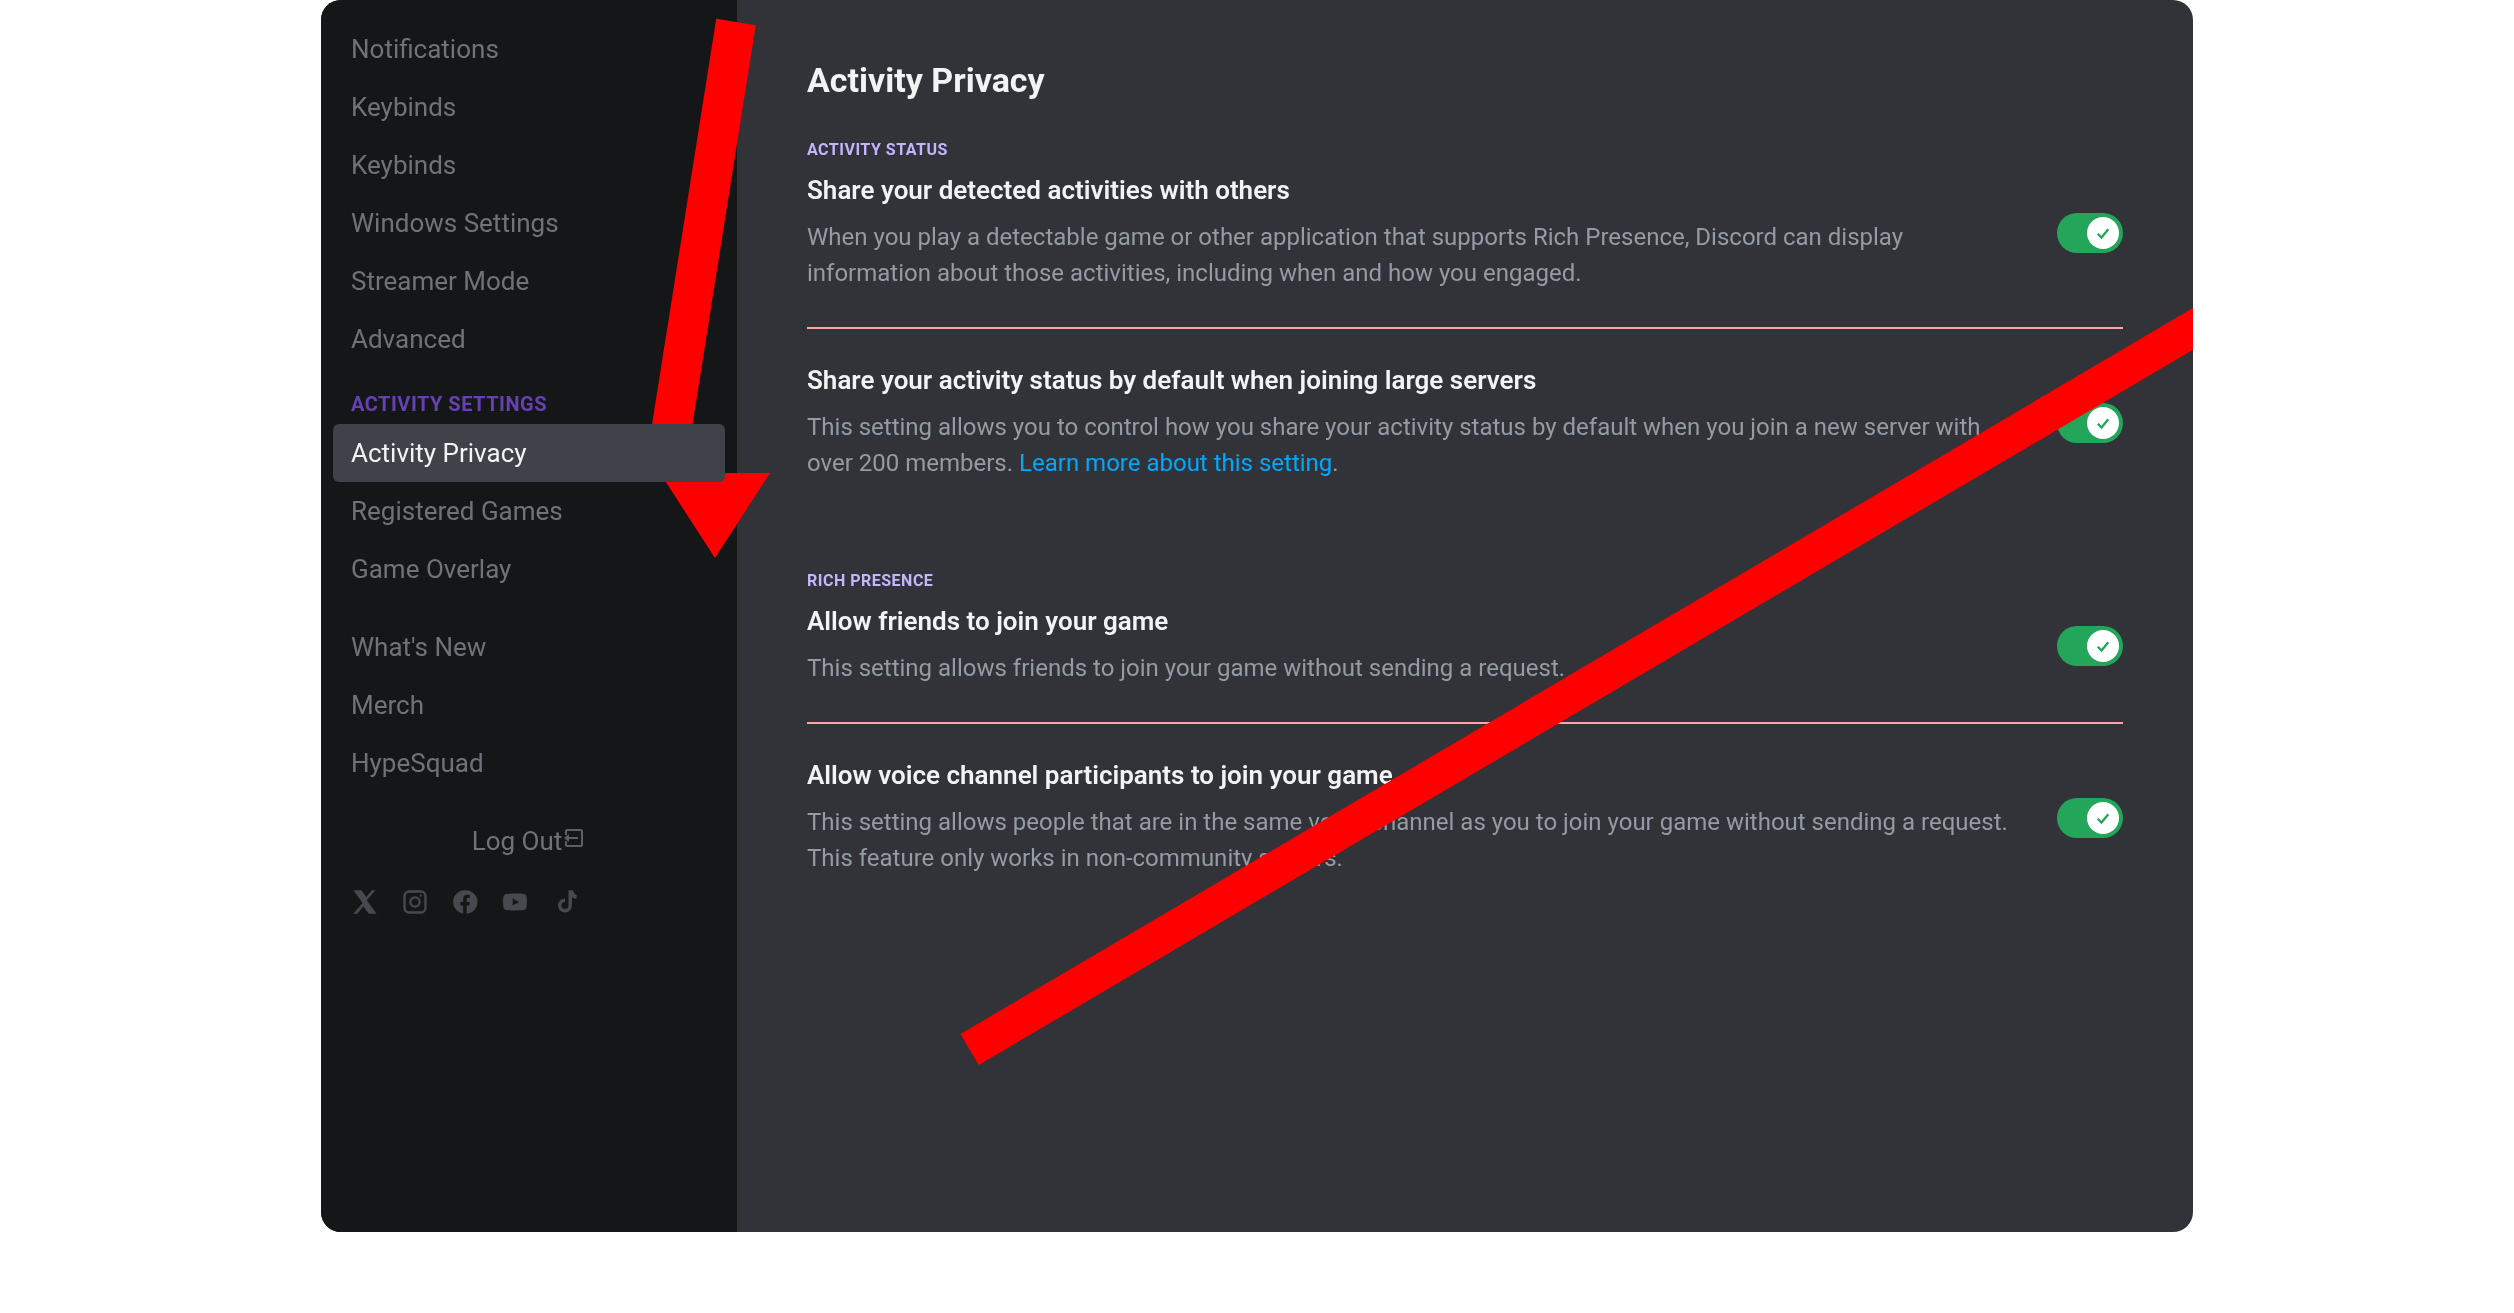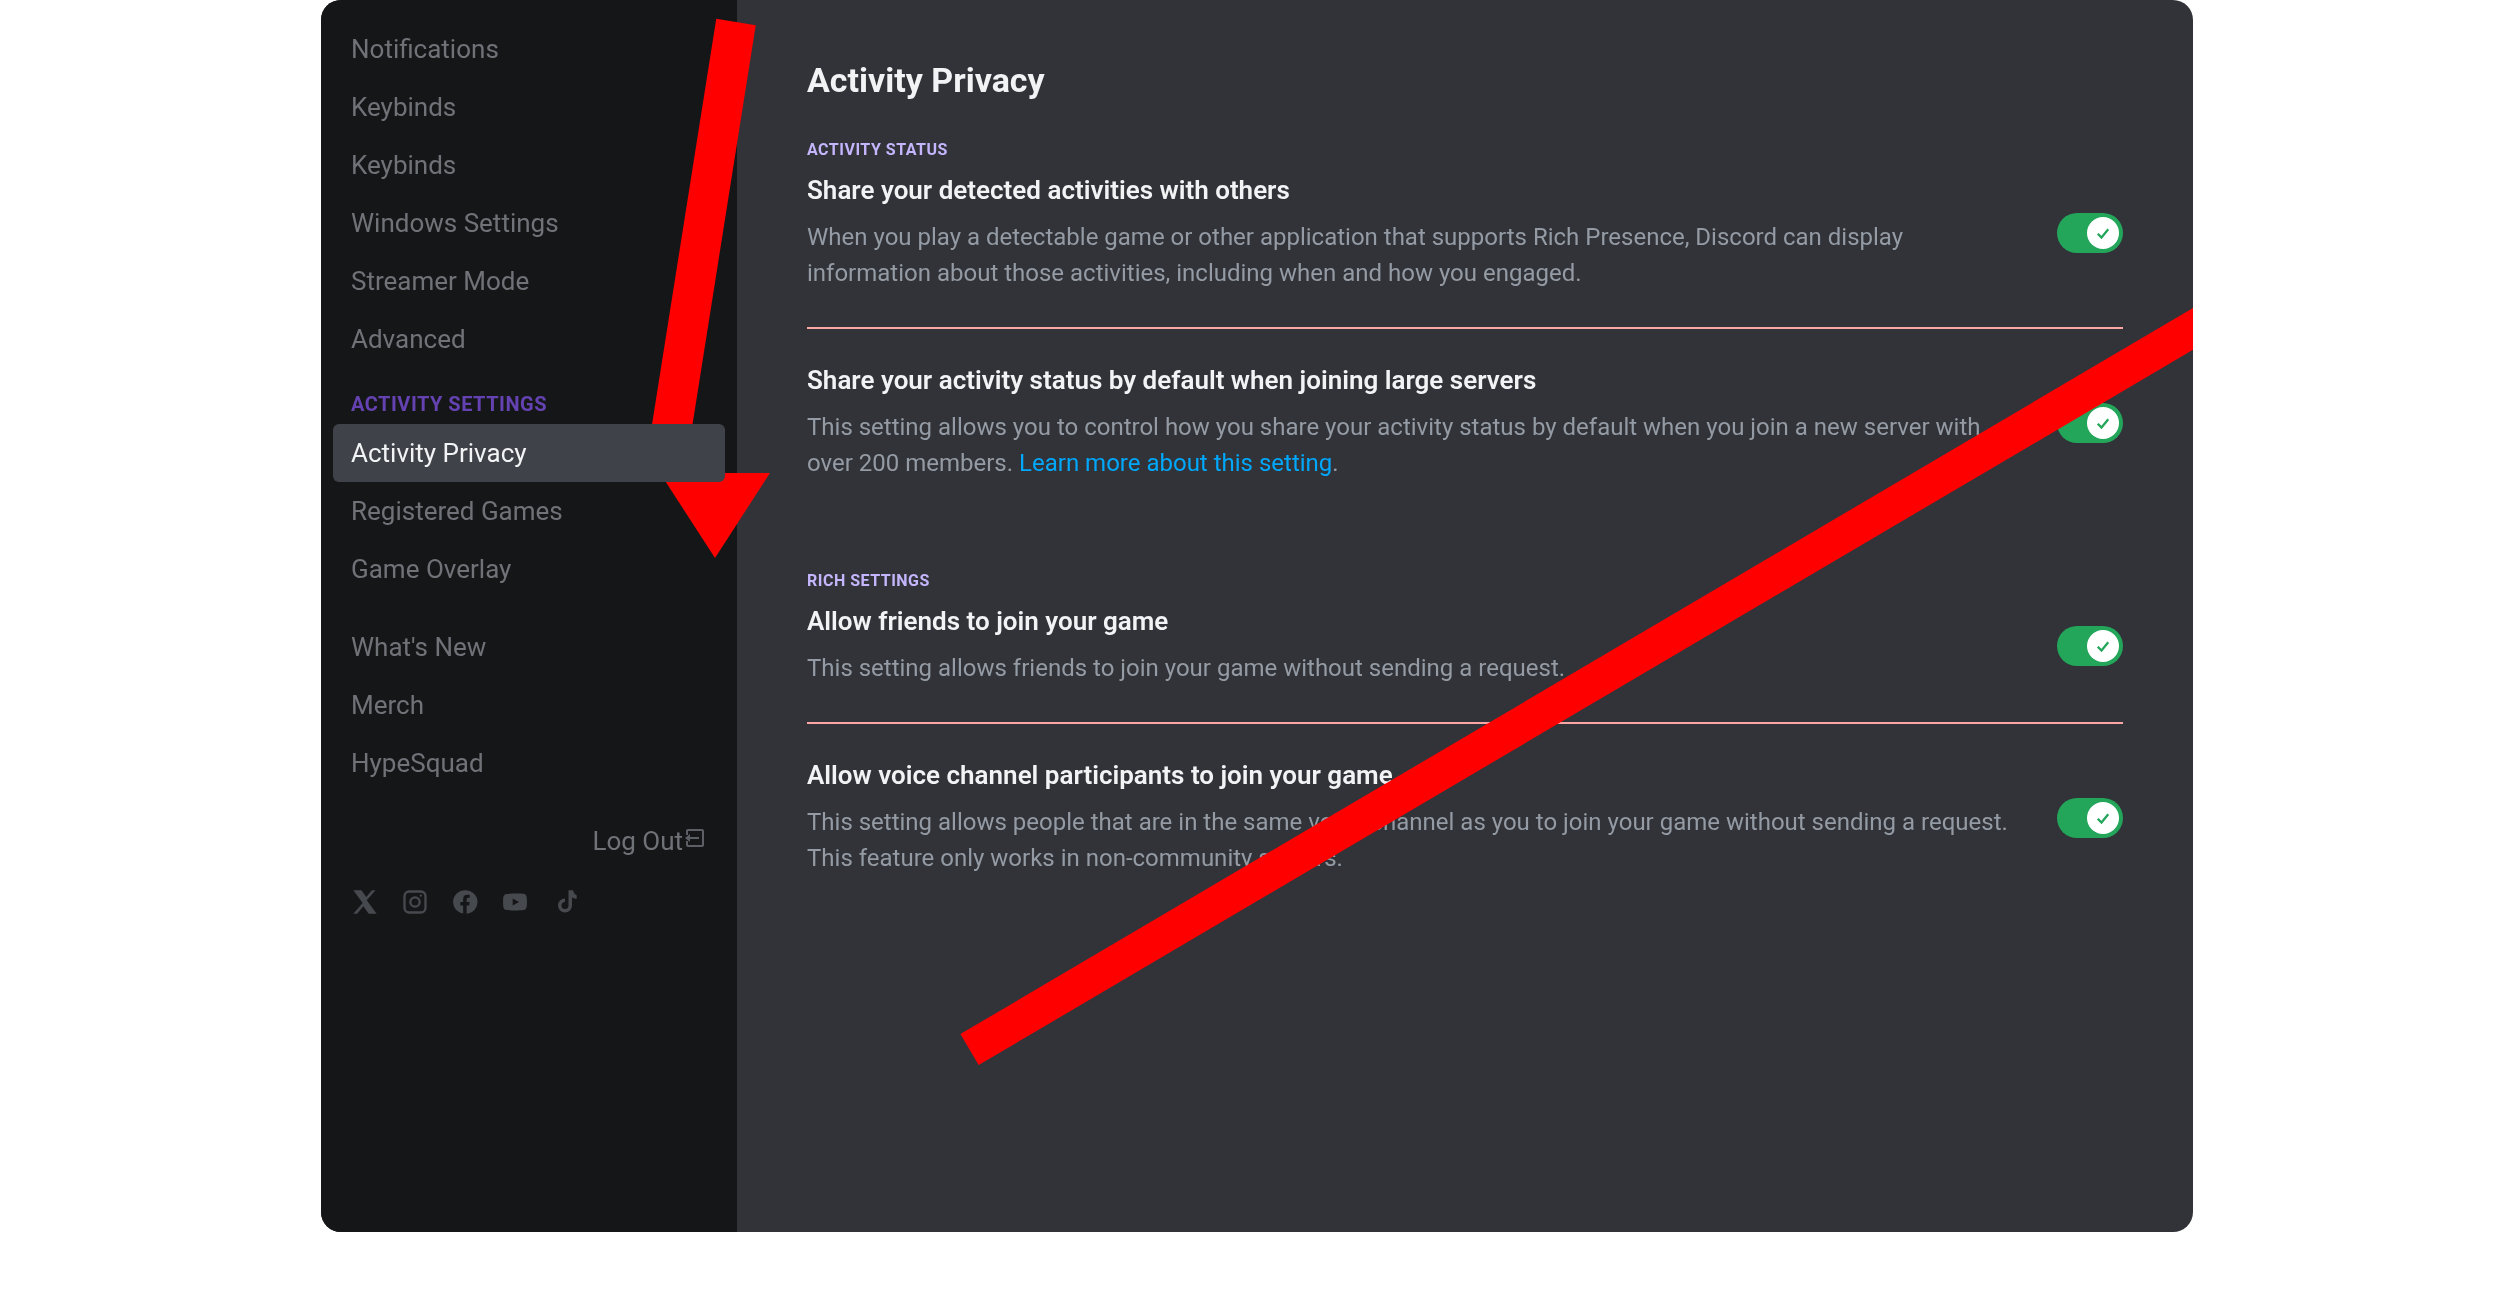--- a/index.html
+++ b/index.html
@@ -52,21 +52,21 @@
   }
   .nav-header {
     padding: 24px 18px 8px 18px;
     font-size: 20px;
     font-weight: 700;
     letter-spacing: 0.5px;
     color: #8b5cf6;
   }
   .logout {
     display: flex;
-    justify-content: flex-end;
+    justify-content: center;
     align-items: center;
   }
   .social-row {
     display: flex;
     gap: 22px;
     padding: 18px 18px 0 18px;
     color: #80848e;
     font-size: 28px;
   }
   .social-row svg { width: 28px; height: 28px; fill:#80848e; opacity:.7; }
@@ -267,21 +267,21 @@
           <div class="thumb">
               <svg viewBox="0 0 24 24">
                 <polyline points="5 13 10 18 19 7"></polyline>
               </svg>
             </div>
         </div>
       </div>
     </div>
 
     <div class="section-gap"></div>
-    <div class="section-header">RICH SETTINGS</div>
+    <div class="section-header">RICH PRESENCE</div>
 
     <div class="setting">
       <div class="row">
         <div>
           <div class="title">Allow friends to join your game</div>
           <div class="desc">This setting allows friends to join your game without sending a request.</div>
         </div>
         <div class="toggle">
           <div class="thumb">
               <svg viewBox="0 0 24 24">

